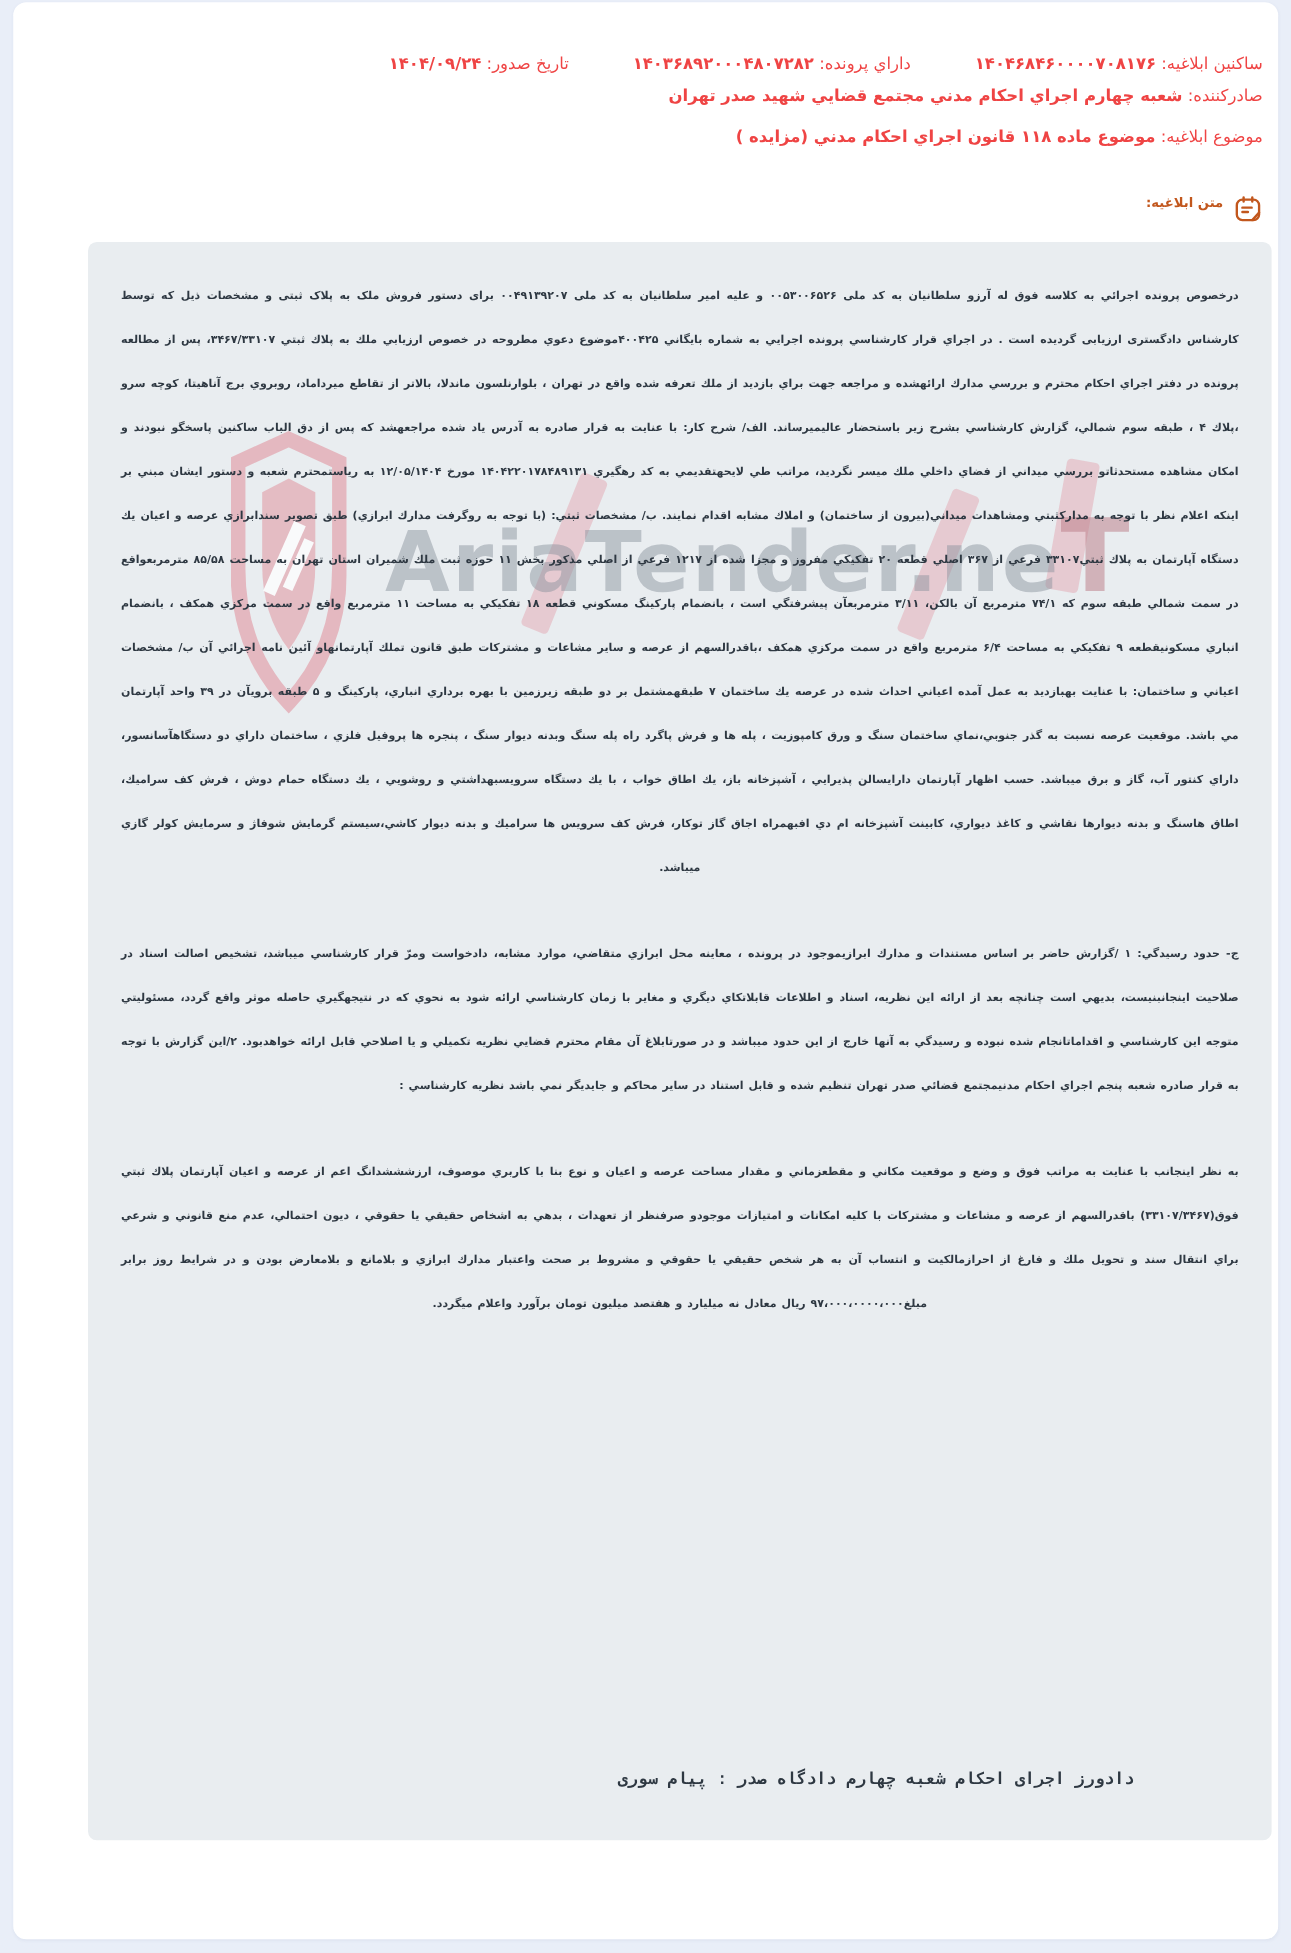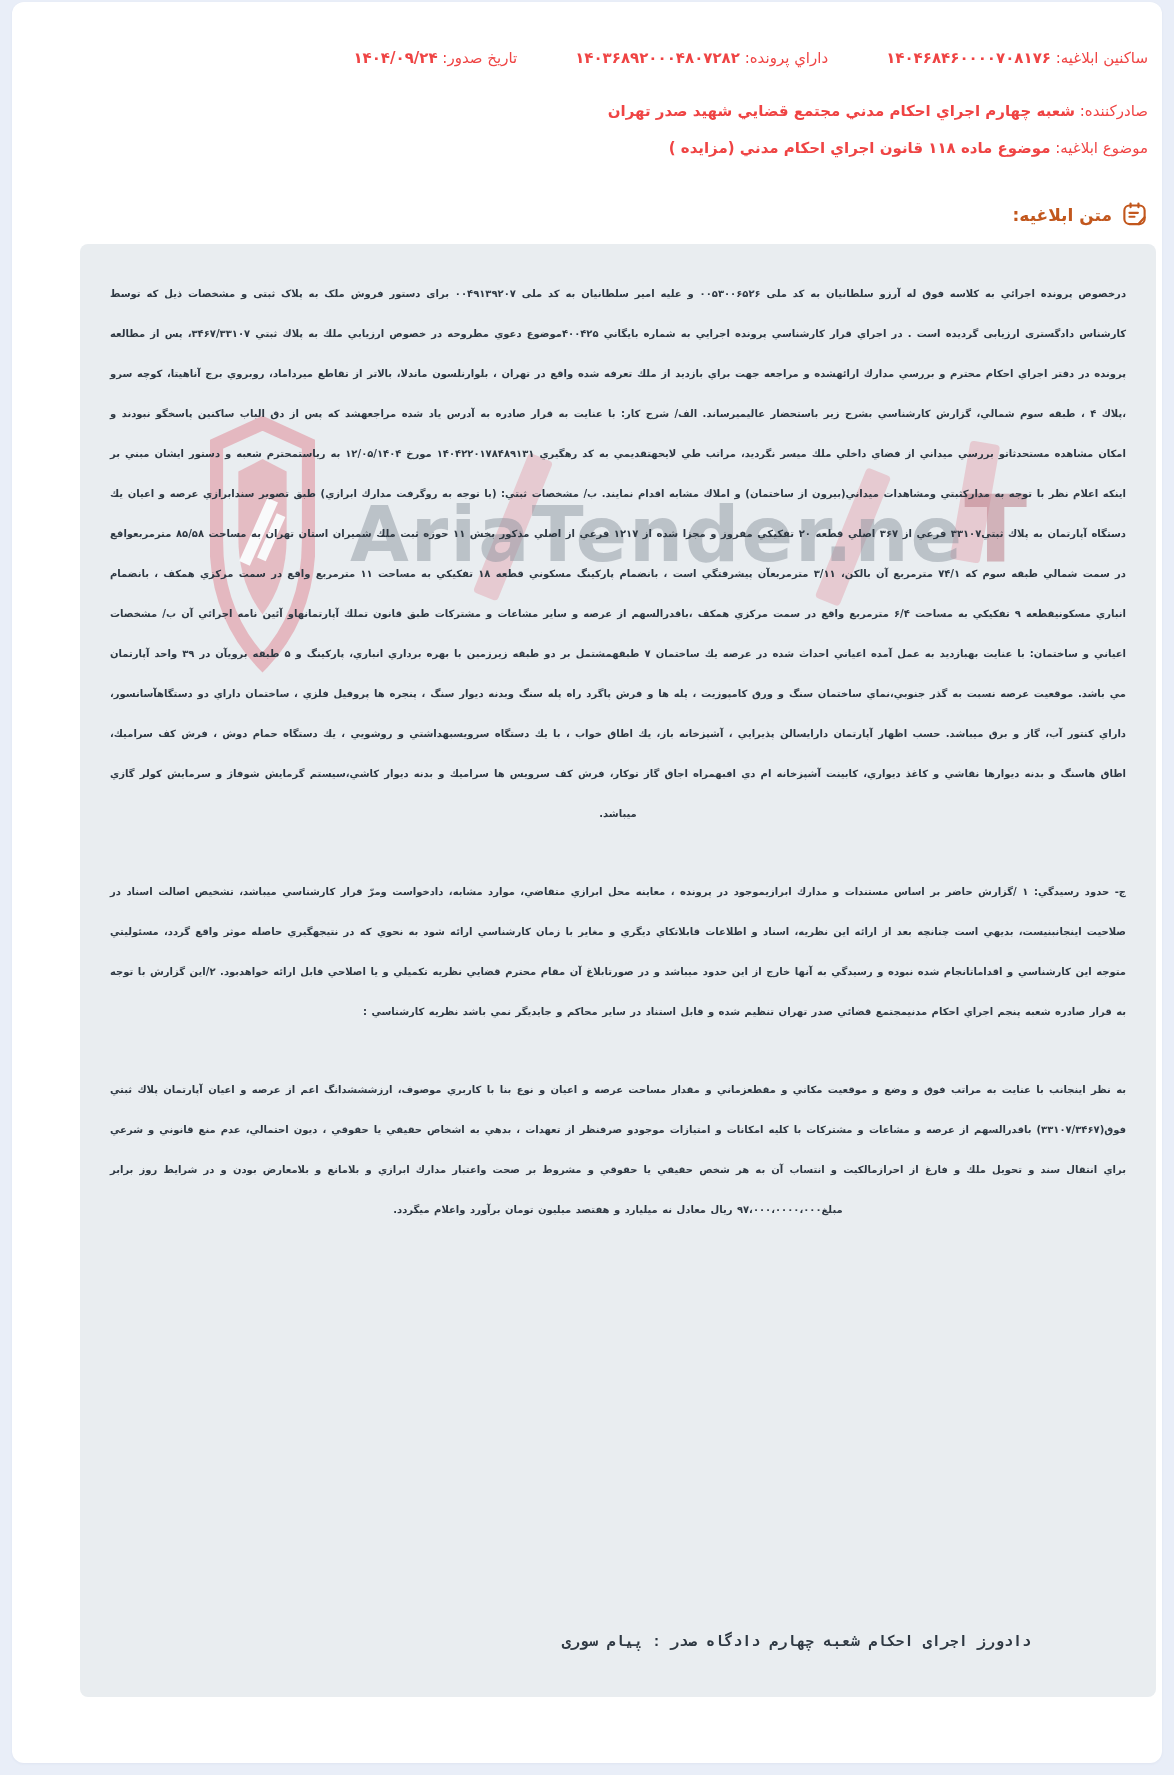--- a/index.html
+++ b/index.html
@@ -34,32 +34,31 @@
   }
   .meta-field { white-space: nowrap; }
   .lbl { color: #ef4444; }
   .val { color: #ef4444; font-weight: bold; }
   .issuer-row, .subject-row {
     direction: rtl;
     padding: 0 14px;
     font-size: 15px;
     line-height: 21px;
   }
-  .issuer-row { margin-top: 32px; }
+  .issuer-row { margin-top: 8px; }
   .subject-row { margin-top: 16px; }
   .section-row {
     direction: rtl;
     display: flex;
-    align-items: center;
     gap: 9px;
     padding: 0 14px;
     margin-top: 42px;
     color: #c2571d;
     font-weight: bold;
-    font-size: 17px;
+    font-size: 12px;
   }
   .note-icon-wrap { display: inline-flex; width: 27px; height: 27px; }
   
   .content-box {
     position: relative;
     margin: 16px 6px 0 68px;
     height: 1453px;
     background: #e9edf0;
     border-radius: 8px;
     padding: 30px 30px 0 30px;

